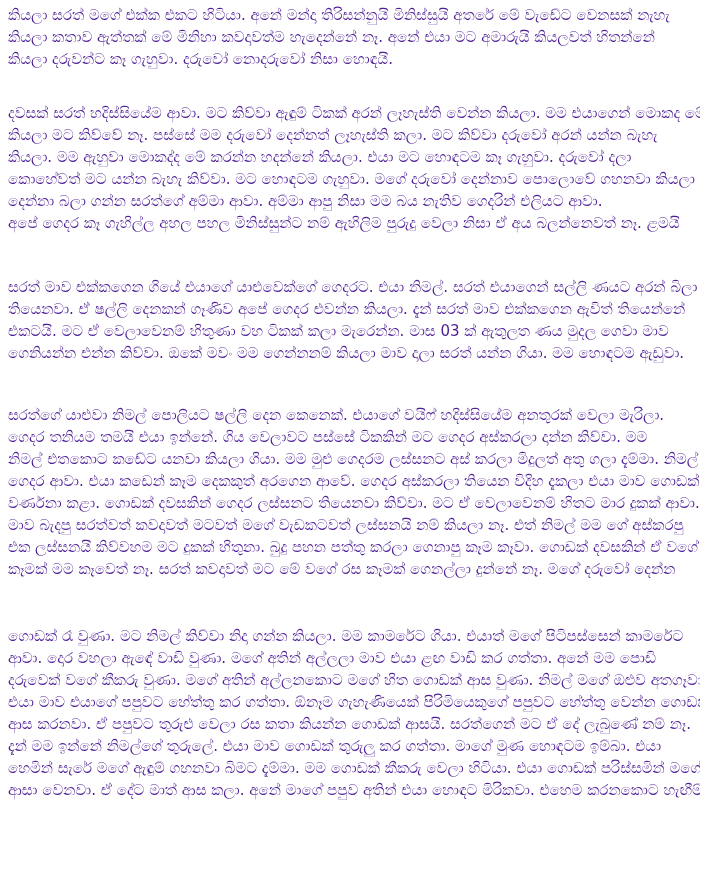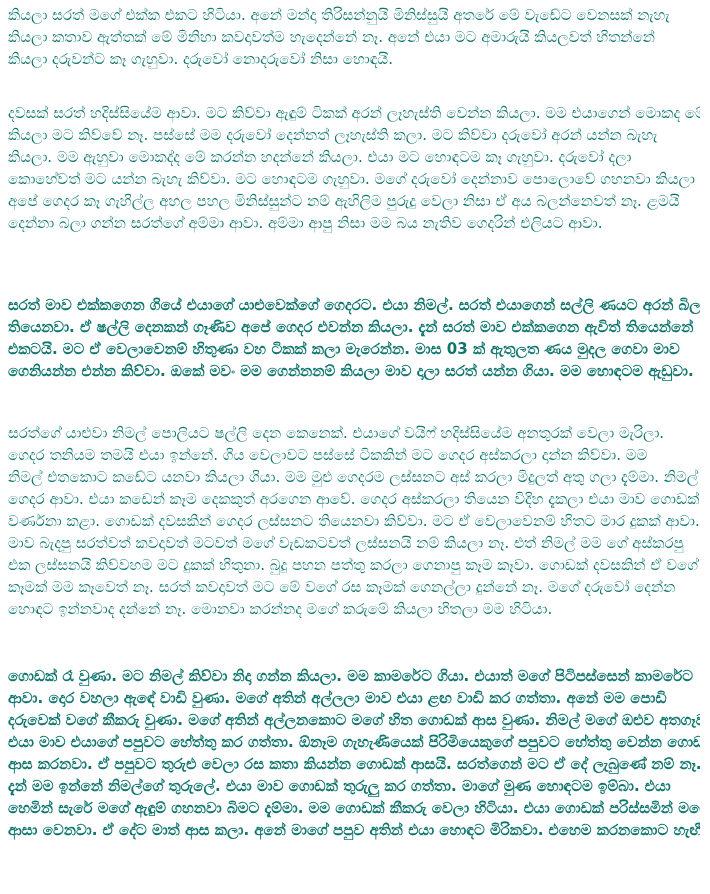--- a/index.html
+++ b/index.html
@@ -24,58 +24,57 @@
     margin: 0;
     padding: 0;
   }
   .para .line {
     height: 22px;
     line-height: 22px;
     overflow: hidden;
     white-space: nowrap;
   }
   .para.p1 { margin-bottom: 32px; }
-  .para.p2 { margin-bottom: 60px; }
-  .para.p3 { margin-bottom: 40px; font-weight: bold; }
+  .para.p2 { margin-bottom: 42px; }
+  .para.p3 { margin-bottom: 40px; }
   .para.p4 { margin-bottom: 45px; }
-  .para.p5 { margin-bottom: 0; font-weight: bold; }
+  .para.p5 { margin-bottom: 0; }
 </style>
 </head>
 <body style="background: rgb(255, 255, 255);">
 
-<main class="doc" style="color: #0f766e;">
+<main class="doc" style="color: #4c1d95;">
   <div class="para p1">
       <div class="line">කියලා සරත් මගේ එක්ක එකට හිටියා. අනේ මන්දා තිරිසන්නුයි මිනිස්සුයි අතරේ මේ වැඩේට වෙනසක් නැහැ</div>
       <div class="line">කියලා කතාව ඇත්තක් මේ මිනිහා කවදාවත්ම හැදෙන්නේ නෑ. අනේ එයා මට අමාරුයි කියලවත් හිතන්නේ</div>
       <div class="line">කියලා දරුවන්ට කෑ ගැහුවා. දරුවෝ නොදරුවෝ නිසා හොඳයි.</div>
     </div>
   <div class="para p2">
       <div class="line">දවසක් සරත් හදිස්සියේම ආවා. මට කිව්වා ඇඳුම් ටිකක් අරන් ලෑහැස්ති වෙන්න කියලා. මම එයාගෙන් මොකද මේ</div>
       <div class="line">කියලා මට කිව්වේ නෑ. පස්සේ මම දරුවෝ දෙන්නත් ලෑහැස්ති කලා. මට කිව්වා දරුවෝ අරන් යන්න බැහැ</div>
       <div class="line">කියලා. මම ඇහුවා මොකද්ද මේ කරන්න හදන්නේ කියලා. එයා මට හොඳටම කෑ ගැහුවා. දරුවෝ දලා</div>
       <div class="line">කොහේවත් මට යන්න බැහැ කිව්වා. මට හොඳටම ගැහුවා. මගේ දරුවෝ දෙන්නාව පොලොවේ ගහනවා කියලා</div>
+      <div class="line">දෙන්නා බලා ගන්න සරත්ගේ අම්මා ආවා. අම්මා ආපු නිසා මම බය නැතිව ගෙදරින් එලියට ආවා.</div>
       <div class="line">අපේ ගෙදර කෑ ගැහිල්ල අහල පහල මිනිස්සුන්ට නම් ඇහිලිම පුරුදු වෙලා නිසා ඒ අය බලන්නෙවත් නෑ. ළමයි</div>
-      <div class="line">දෙන්නා බලා ගන්න සරත්ගේ අම්මා ආවා. අම්මා ආපු නිසා මම බය නැතිව ගෙදරින් එලියට ආවා.</div>
     </div>
   <div class="para p3">
       <div class="line">සරත් මාව එක්කගෙන ගියේ එයාගේ යාළුවෙක්ගේ ගෙදරට. එයා නිමල්. සරත් එයාගෙන් සල්ලි ණයට අරන් බිලා</div>
       <div class="line">තියෙනවා. ඒ ෂල්ලි දෙනකන් ගෑණිව අපේ ගෙදර එවන්න කියලා. දැන් සරත් මාව එක්කගෙන ඇවිත් තියෙන්නේ</div>
       <div class="line">එකටයි. මට ඒ වෙලාවෙනම් හිතුණා වහ ටිකක් කලා මැරෙන්න. මාස 03 ක් ඇතුලත ණය මුදල ගෙවා මාව</div>
       <div class="line">ගෙනියන්න එන්න කිව්වා. ඔකේ මවං මම ගෙන්නනම් කියලා මාව දාලා සරත් යන්න ගියා. මම හොඳටම ඇඩුවා.</div>
     </div>
   <div class="para p4">
       <div class="line">සරත්ගේ යාළුවා නිමල් පොලියට ෂල්ලි දෙන කෙනෙක්. එයාගේ වයිෆ් හදිස්සියේම අනතුරක් වෙලා මැරිලා.</div>
       <div class="line">ගෙදර තනියම තමයි එයා ඉන්නේ. ගිය වෙලාවට පස්සේ ටිකකින් මට ගෙදර අස්කරලා දාන්න කිව්වා. මම</div>
       <div class="line">නිමල් එතකොට කඩේට යනවා කියලා ගියා. මම මුළු ගෙදරම ලස්සනට අස් කරලා මිදුලත් අතු ගලා දැම්මා. නිමල්</div>
       <div class="line">ගෙදර ආවා. එයා කඩෙන් කෑම දෙකකුත් අරගෙන ආවේ. ගෙදර අස්කරලා තියෙන විදිහ දැකලා එයා මාව ගොඩක්</div>
       <div class="line">වර්ණනා කළා. ගොඩක් දවසකින් ගෙදර ලස්සනට තියෙනවා කිව්වා. මට ඒ වෙලාවෙනම් හිතට මාර දුකක් ආවා.</div>
       <div class="line">මාව බැදපු සරත්වත් කවදාවත් මටවත් මගේ වැඩකටවත් ලස්සනයි නම් කියලා නෑ. එත් නිමල් මම ගේ අස්කරපු</div>
       <div class="line">එක ලස්සනයි කිව්වහම මට දුකක් හිතුනා. බුදු පහන පත්තු කරලා ගෙනාපු කෑම කෑවා. ගොඩක් දවසකින් ඒ වගේ</div>
       <div class="line">කෑමක් මම කෑවෙත් නෑ. සරත් කවදාවත් මට මේ වගේ රස කෑමක් ගෙනල්ලා දුන්නේ නෑ. මගේ දරුවෝ දෙන්න</div>
-      <div class="line">හොඳට ඉන්නවාද දන්නේ නෑ. මොනවා කරන්නද මගේ කරුමේ කියලා හිතලා මම හිටියා.</div>
     </div>
   <div class="para p5">
       <div class="line">ගොඩක් රෑ වුණා. මට නිමල් කිව්වා නිදා ගන්න කියලා. මම කාමරේට ගියා. එයාත් මගේ පිටිපස්සෙන් කාමරේට</div>
       <div class="line">ආවා. දොර වහලා ඇඳේ වාඩි වුණා. මගේ අතින් අල්ලලා මාව එයා ළඟ වාඩි කර ගත්තා. අනේ මම පොඩි</div>
       <div class="line">දරුවෙක් වගේ කීකරු වුණා. මගේ අතින් අල්ලනකොට මගේ හිත ගොඩක් ආස වුණා. නිමල් මගේ ඔළුව අතගෑවා.</div>
       <div class="line">එයා මාව එයාගේ පපුවට හේත්තු කර ගත්තා. ඕනෑම ගැහැණියෙක් පිරිමියෙකුගේ පපුවට හේත්තු වෙන්න ගොඩක්</div>
       <div class="line">ආස කරනවා. ඒ පපුවට තුරුළු වෙලා රස කතා කියන්න ගොඩක් ආසයි. සරත්ගෙන් මට ඒ දේ ලැබුණේ නම් නෑ.</div>
       <div class="line">දැන් මම ඉන්නේ නිමල්ගේ තුරුලේ. එයා මාව ගොඩක් තුරුලු කර ගත්තා. මාගේ මුණ හොඳටම ඉම්බා. එයා</div>
       <div class="line">හෙමින් සැරේ මගේ ඇඳුම් ගහනවා බිමට දැම්මා. මම ගොඩක් කීකරු වෙලා හිටියා. එයා ගොඩක් පරිස්සමින් මගේ</div>
       <div class="line">ආසා වෙනවා. ඒ දේට මාත් ආස කලා. අනේ මාගේ පපුව අතින් එයා හොඳට මිරිකවා. එහෙම කරනකොට හැඟීම්</div>

